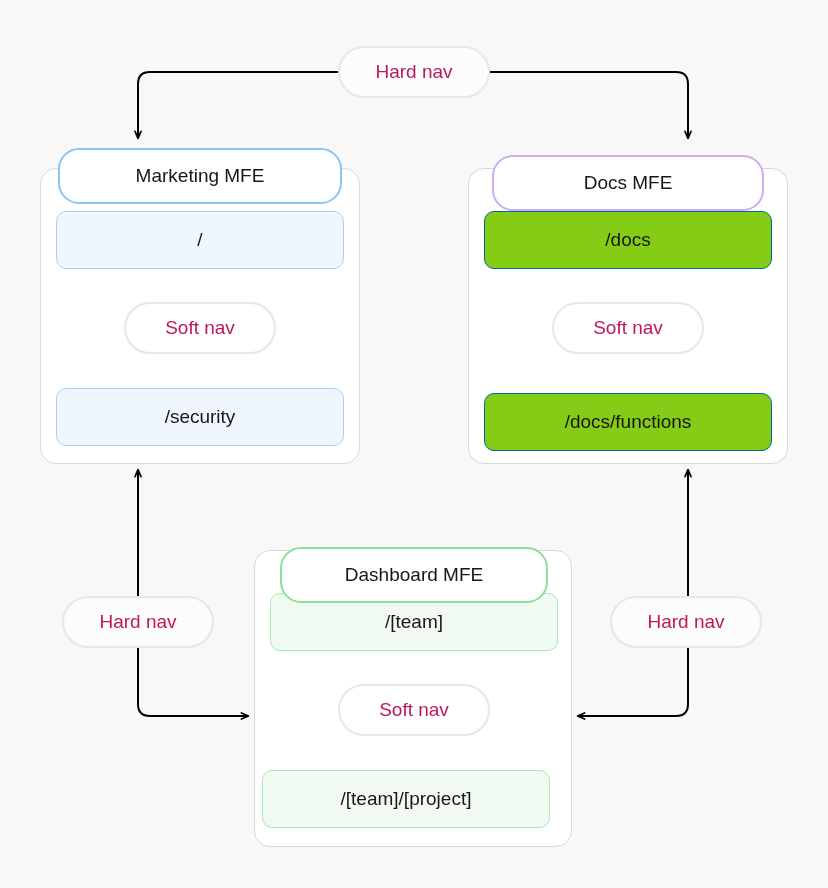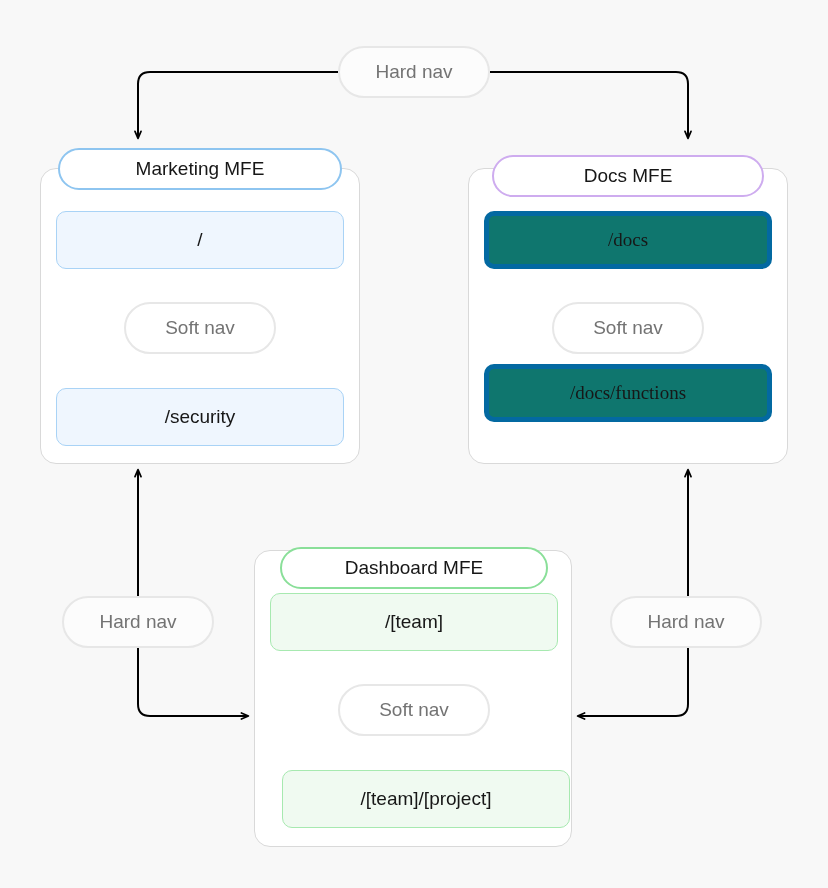--- a/index.html
+++ b/index.html
@@ -33,21 +33,21 @@
     position: absolute;
     background: #ffffff;
     border: 1px solid #d9d9d9;
     border-radius: 16px;
     box-sizing: border-box;
   }
 
   
   .mfe-header {
     position: absolute;
-    height: 42px;
+    height: 56px;
     border-radius: 21px;
     background: #ffffff;
     border: 2px solid #cccccc;
     display: flex;
     align-items: center;
     justify-content: center;
     box-sizing: border-box;
     font-size: 19px;
     color: #171717;
     z-index: 4;
@@ -65,36 +65,36 @@
     display: flex;
     align-items: center;
     justify-content: center;
     box-sizing: border-box;
     font-size: 19px;
     color: #171717;
     z-index: 3;
     white-space: nowrap;
   }
   .route-box.blue   { background: #eff6fe; border: 1px solid #a9d3f6; }
-  .route-box.purple { background: #0f766e; border: 5px solid #0369a1; font-family: Liberation Serif, serif; }
+  .route-box.purple { background: #84cc16; border: 1px solid #0369a1; }
   .route-box.green  { background: #f0faf1; border: 1px solid #a7e9b0; }
 
   
   .nav-pill {
     position: absolute;
     height: 52px;
     border-radius: 26px;
     background: #fcfcfc;
     border: 2px solid #e7e7e7;
     display: flex;
     align-items: center;
     justify-content: center;
     box-sizing: border-box;
     font-size: 19px;
-    color: #737373;
+    color: #be185d;
     z-index: 6;
     white-space: nowrap;
   }
   .nav-pill.soft { background: #ffffff; }
 </style>
 </head>
 <body>
 
 <div id="diagram">
 
@@ -157,39 +157,39 @@
   </div>
 
   <div class="route-box purple" style="left:484px; top:211px; width:288px;">
     <span>/docs</span>
   </div>
 
   <div class="nav-pill soft" style="left:552px; top:302px; width:152px;">
     <span>Soft nav</span>
   </div>
 
-  <div class="route-box purple" style="left:484px; top:364px; width:288px;">
+  <div class="route-box purple" style="left:484px; top:393px; width:288px;">
     <span>/docs/functions</span>
   </div>
 
   <div class="mfe-card" style="left:254px; top:550px; width:318px; height:297px;"></div>
 
   <div class="mfe-header green" style="left:280px; top:547px; width:268px;">
     <span>Dashboard MFE</span>
   </div>
 
   <div class="route-box green" style="left:270px; top:593px; width:288px;text-align:center;">
     <span>/[team]</span>
   </div>
 
   <div class="nav-pill soft" style="left:338px; top:684px; width:152px;">
     <span>Soft nav</span>
   </div>
 
-  <div class="route-box green" style="left:282px; top:770px; width:288px;">
+  <div class="route-box green" style="left:262px; top:770px; width:288px;">
     <span>/[team]/[project]</span>
   </div>
 
   <div class="nav-pill" style="left:62px; top:596px; width:152px;">
     <span>Hard nav</span>
   </div>
 
   <div class="nav-pill" style="left:610px; top:596px; width:152px;">
     <span>Hard nav</span>
   </div>

